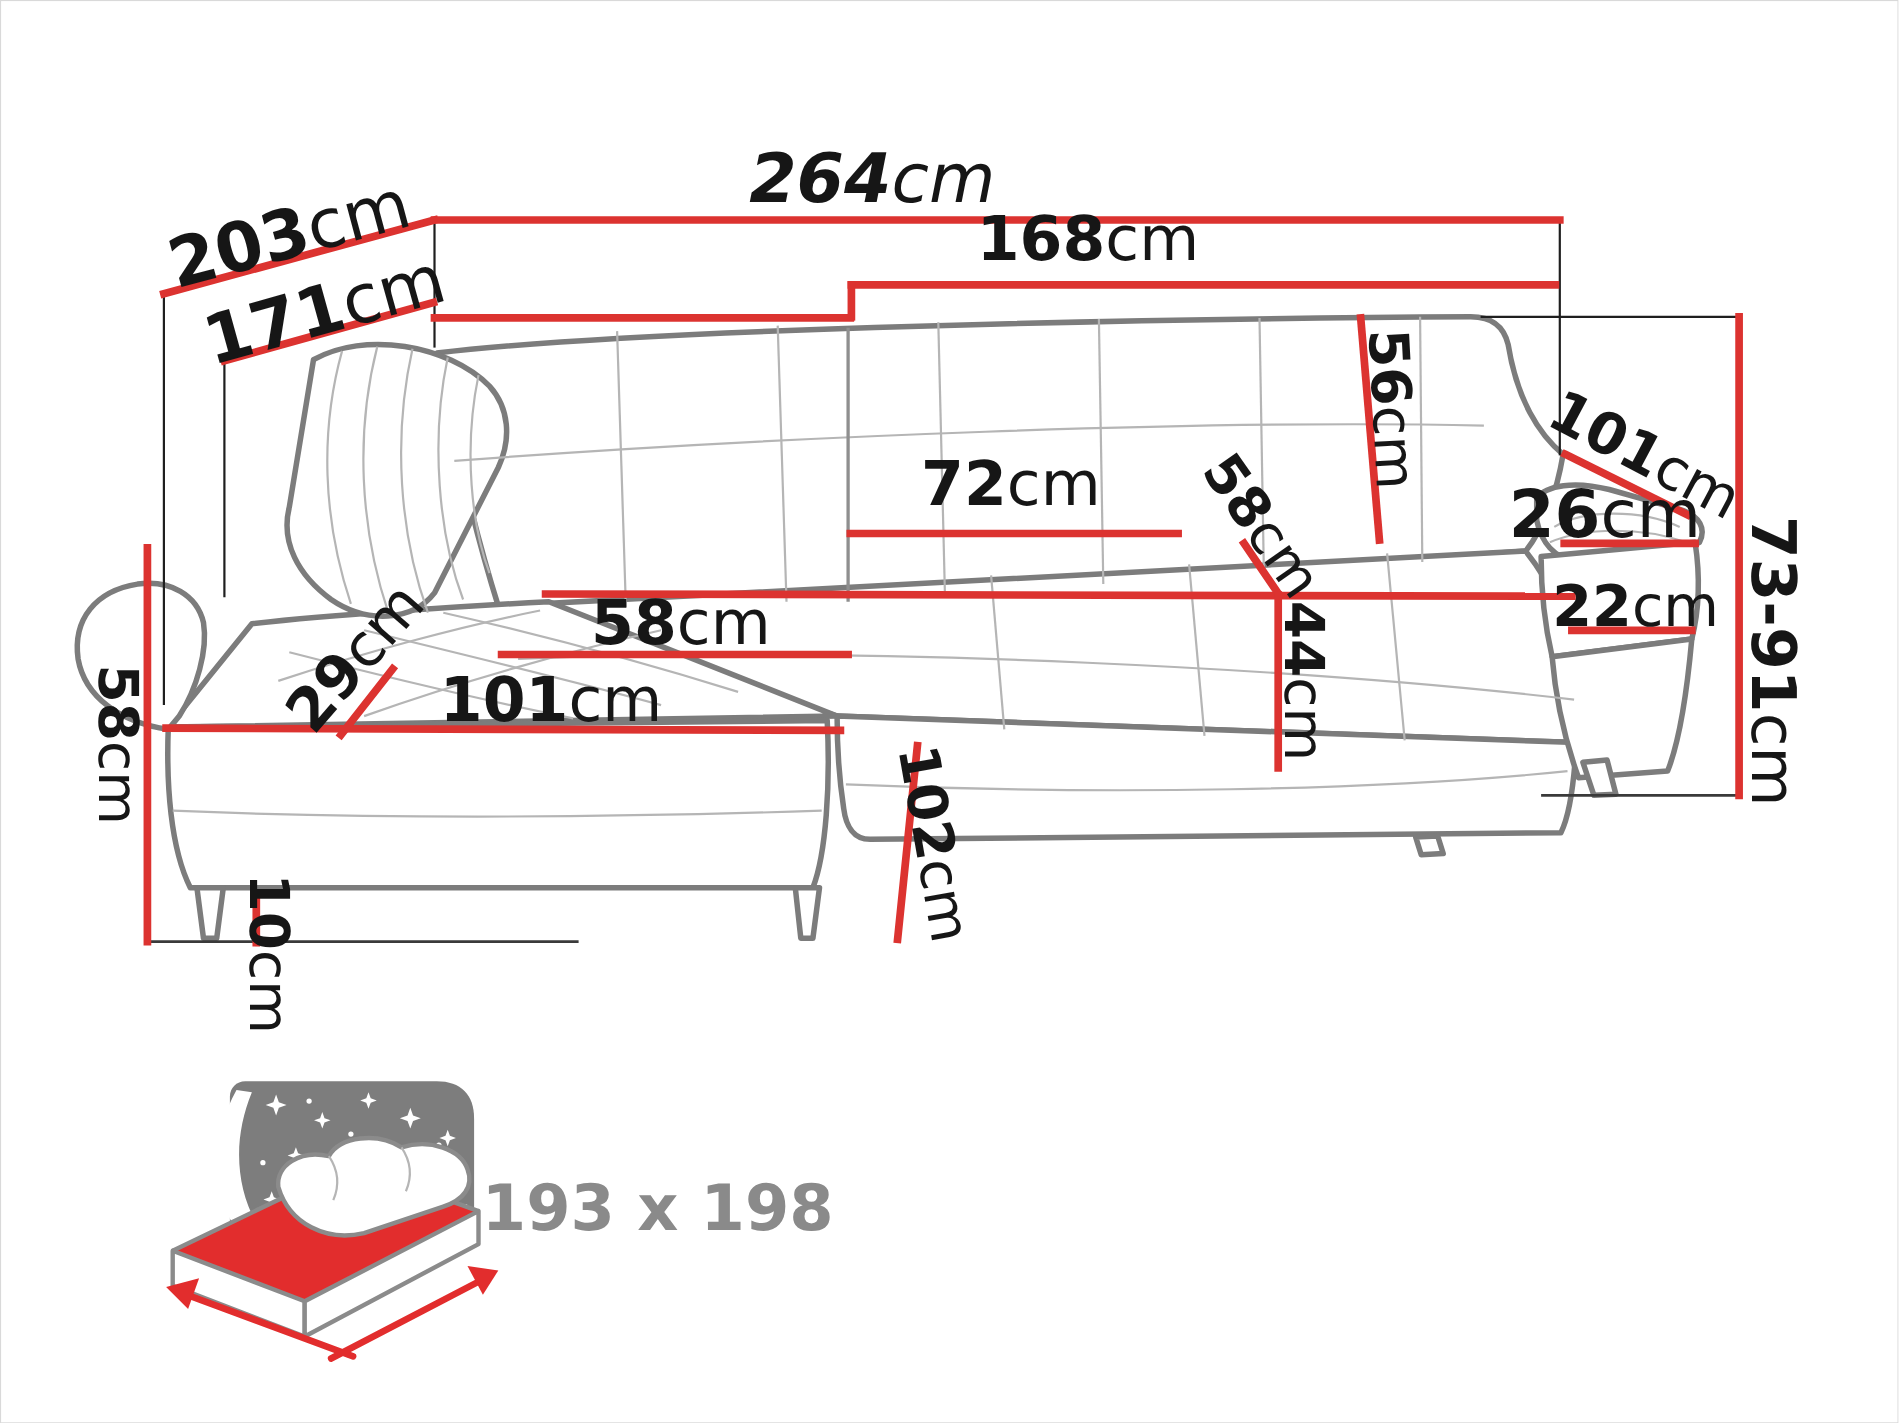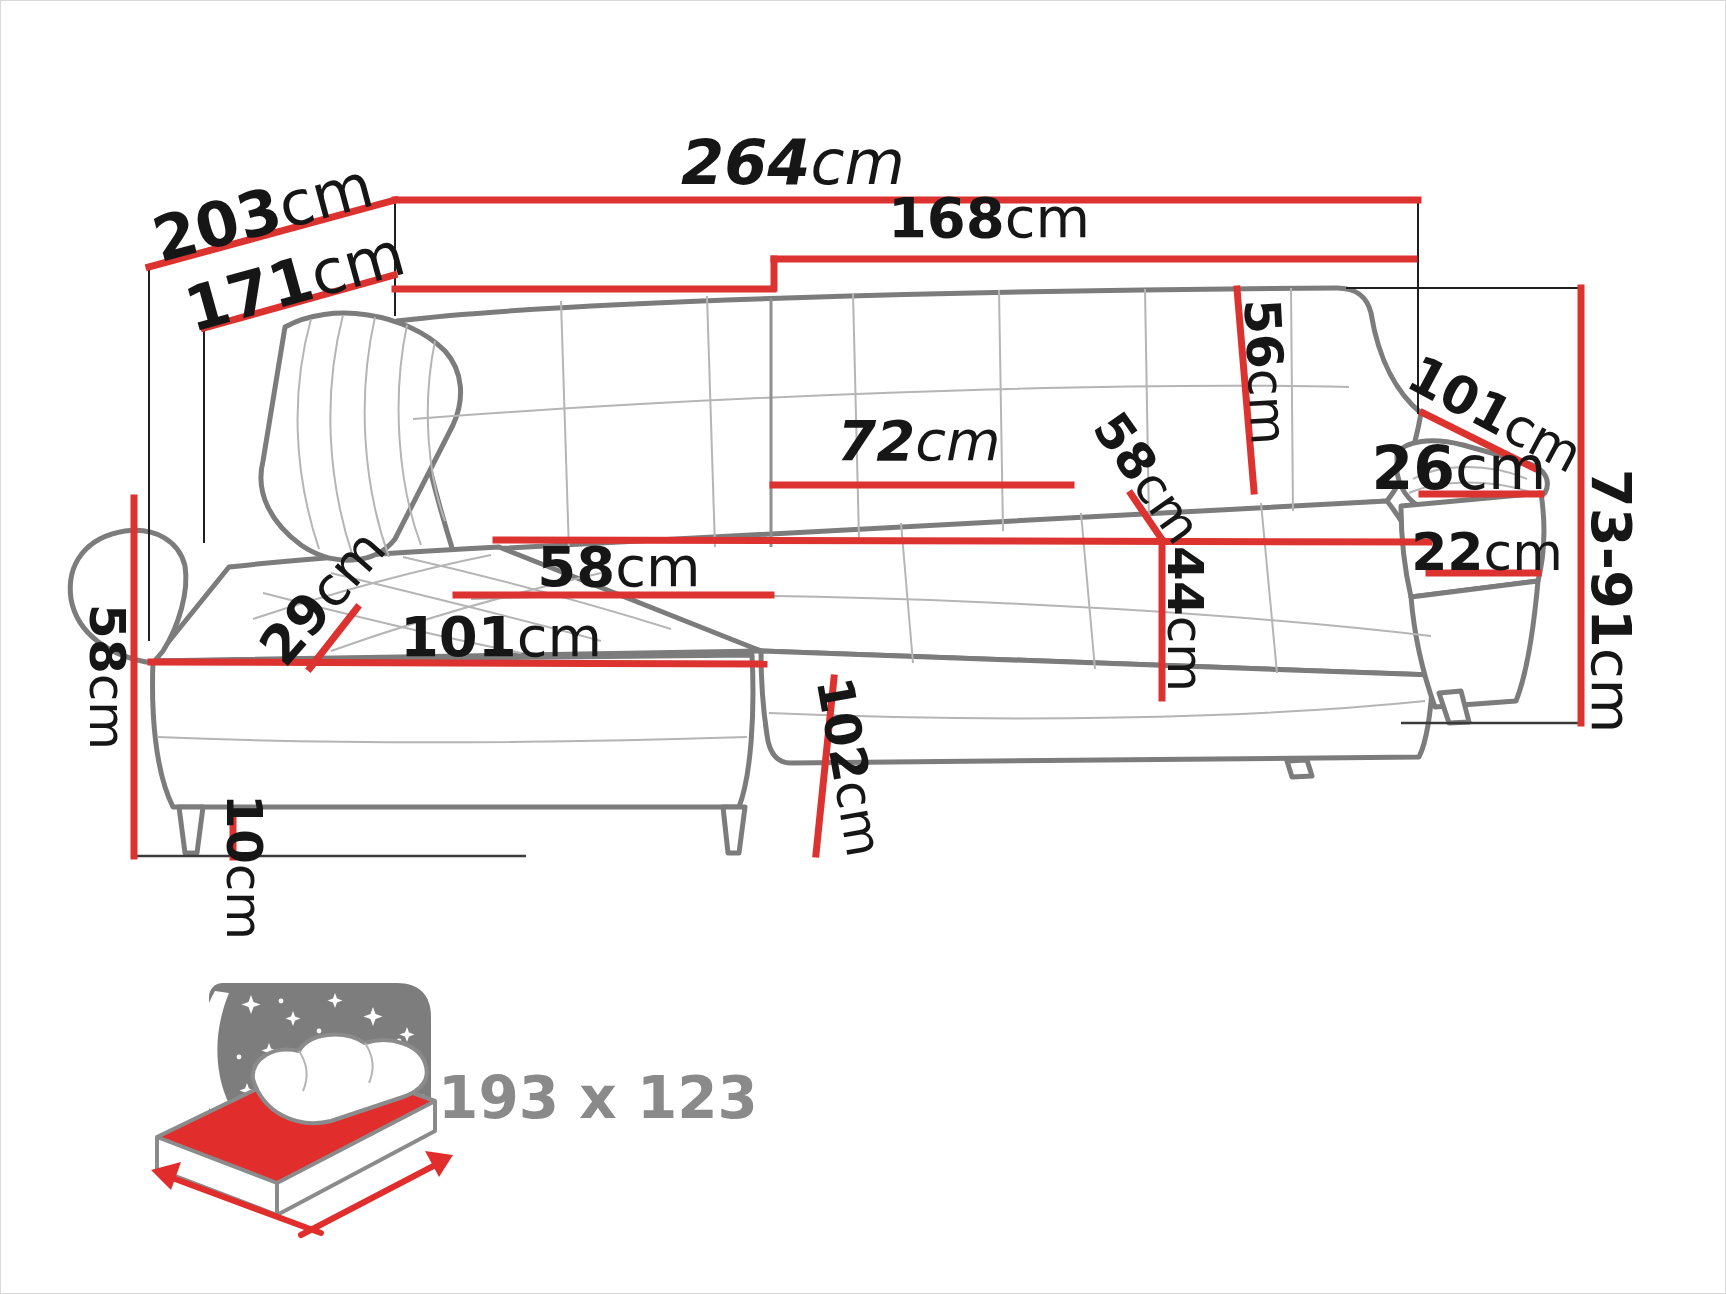--- a/index.html
+++ b/index.html
@@ -190,21 +190,21 @@
   </div>
   <div class="dim" style="left:294px;top:281px;font-size:62px;transform:translate(-50%,-50%) rotate(-15.5deg);">
     <span class="n">171</span><span class="u">cm</span>
   </div>
   <div class="dim" style="left:792px;top:162px;font-size:62px;transform:translate(-50%,-50%);font-style:italic;">
     <span class="n">264</span><span class="u">cm</span>
   </div>
   <div class="dim" style="left:988px;top:217px;font-size:56px;transform:translate(-50%,-50%);">
     <span class="n">168</span><span class="u">cm</span>
   </div>
-  <div class="dim" style="left:918px;top:440px;font-size:56px;transform:translate(-50%,-50%);font-style:italic;">
+  <div class="dim" style="left:918px;top:440px;font-size:56px;transform:translate(-50%,-50%);">
     <span class="n">72</span><span class="u">cm</span>
   </div>
   <div class="dim" style="left:618px;top:566px;font-size:56px;transform:translate(-50%,-50%);">
     <span class="n">58</span><span class="u">cm</span>
   </div>
   <div class="dim" style="left:500px;top:636px;font-size:56px;transform:translate(-50%,-50%);">
     <span class="n">101</span><span class="u">cm</span>
   </div>
   <div class="dim" style="left:322px;top:597px;font-size:54px;transform:translate(-50%,-50%) rotate(-49deg);">
     <span class="n">29</span><span class="u">cm</span>
@@ -233,15 +233,15 @@
   <div class="dim" style="left:1458px;top:467px;font-size:60px;transform:translate(-50%,-50%);">
     <span class="n">26</span><span class="u">cm</span>
   </div>
   <div class="dim" style="left:1486px;top:551px;font-size:52px;transform:translate(-50%,-50%);">
     <span class="n">22</span><span class="u">cm</span>
   </div>
   <div class="dim" style="left:1610px;top:600px;font-size:56px;transform:translate(-50%,-50%) rotate(90deg);">
     <span class="n">73-91</span><span class="u">cm</span>
   </div>
 
-  <div class="bedlabel" style="left:597px;top:1097px;transform:translate(-50%,-50%);">193 x 123</div>
+  <div class="bedlabel" style="left:597px;top:1097px;transform:translate(-50%,-50%);">193 x 198</div>
 
 </div>
 
 </body></html>

